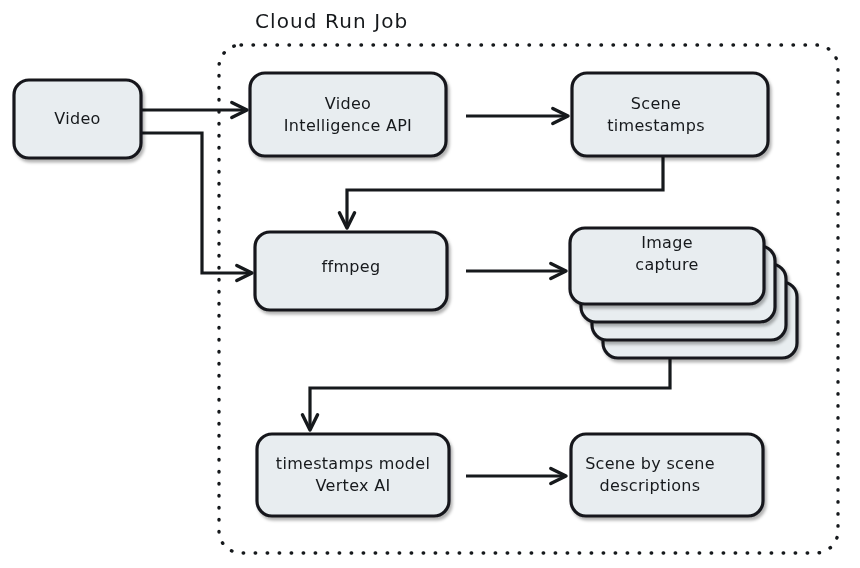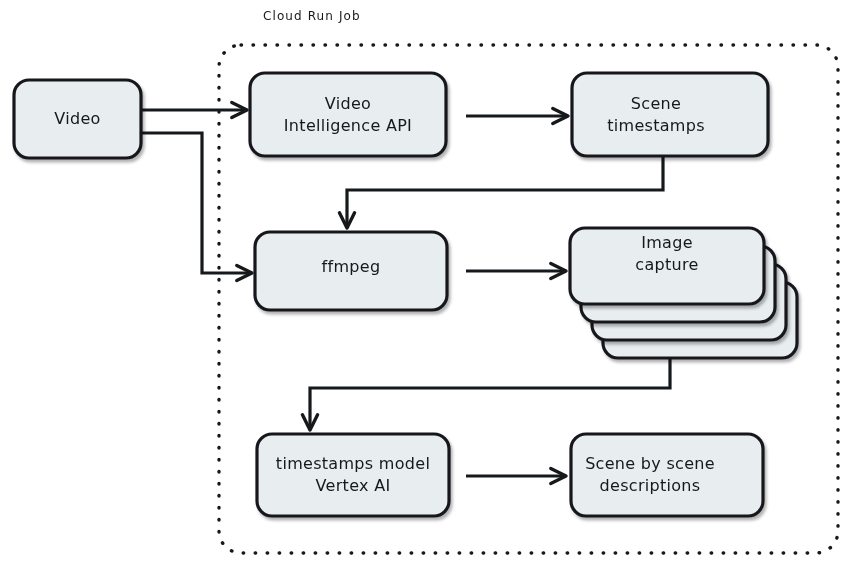--- a/index.html
+++ b/index.html
@@ -36,24 +36,23 @@
     font-family: "DejaVu Sans", sans-serif;
     font-size: 16px;
     line-height: 1.35;
     letter-spacing: 0.3px;
     white-space: pre-line;
   }
   .group-title {
     position: absolute;
     color: #16191c;
     font-family: "DejaVu Sans", sans-serif;
-    font-size: 12px;
+    font-size: 20px;
     letter-spacing: 1.1px;
     white-space: nowrap;
-    margin-left: 8px;
   }
 </style>
 </head>
 <body>
 
 <div id="canvas">
 
   <svg id="diagram-svg" viewBox="0 0 860 568" xmlns="http://www.w3.org/2000/svg">
     <defs>
       <filter id="softshadow" x="-20%" y="-20%" width="150%" height="160%">

